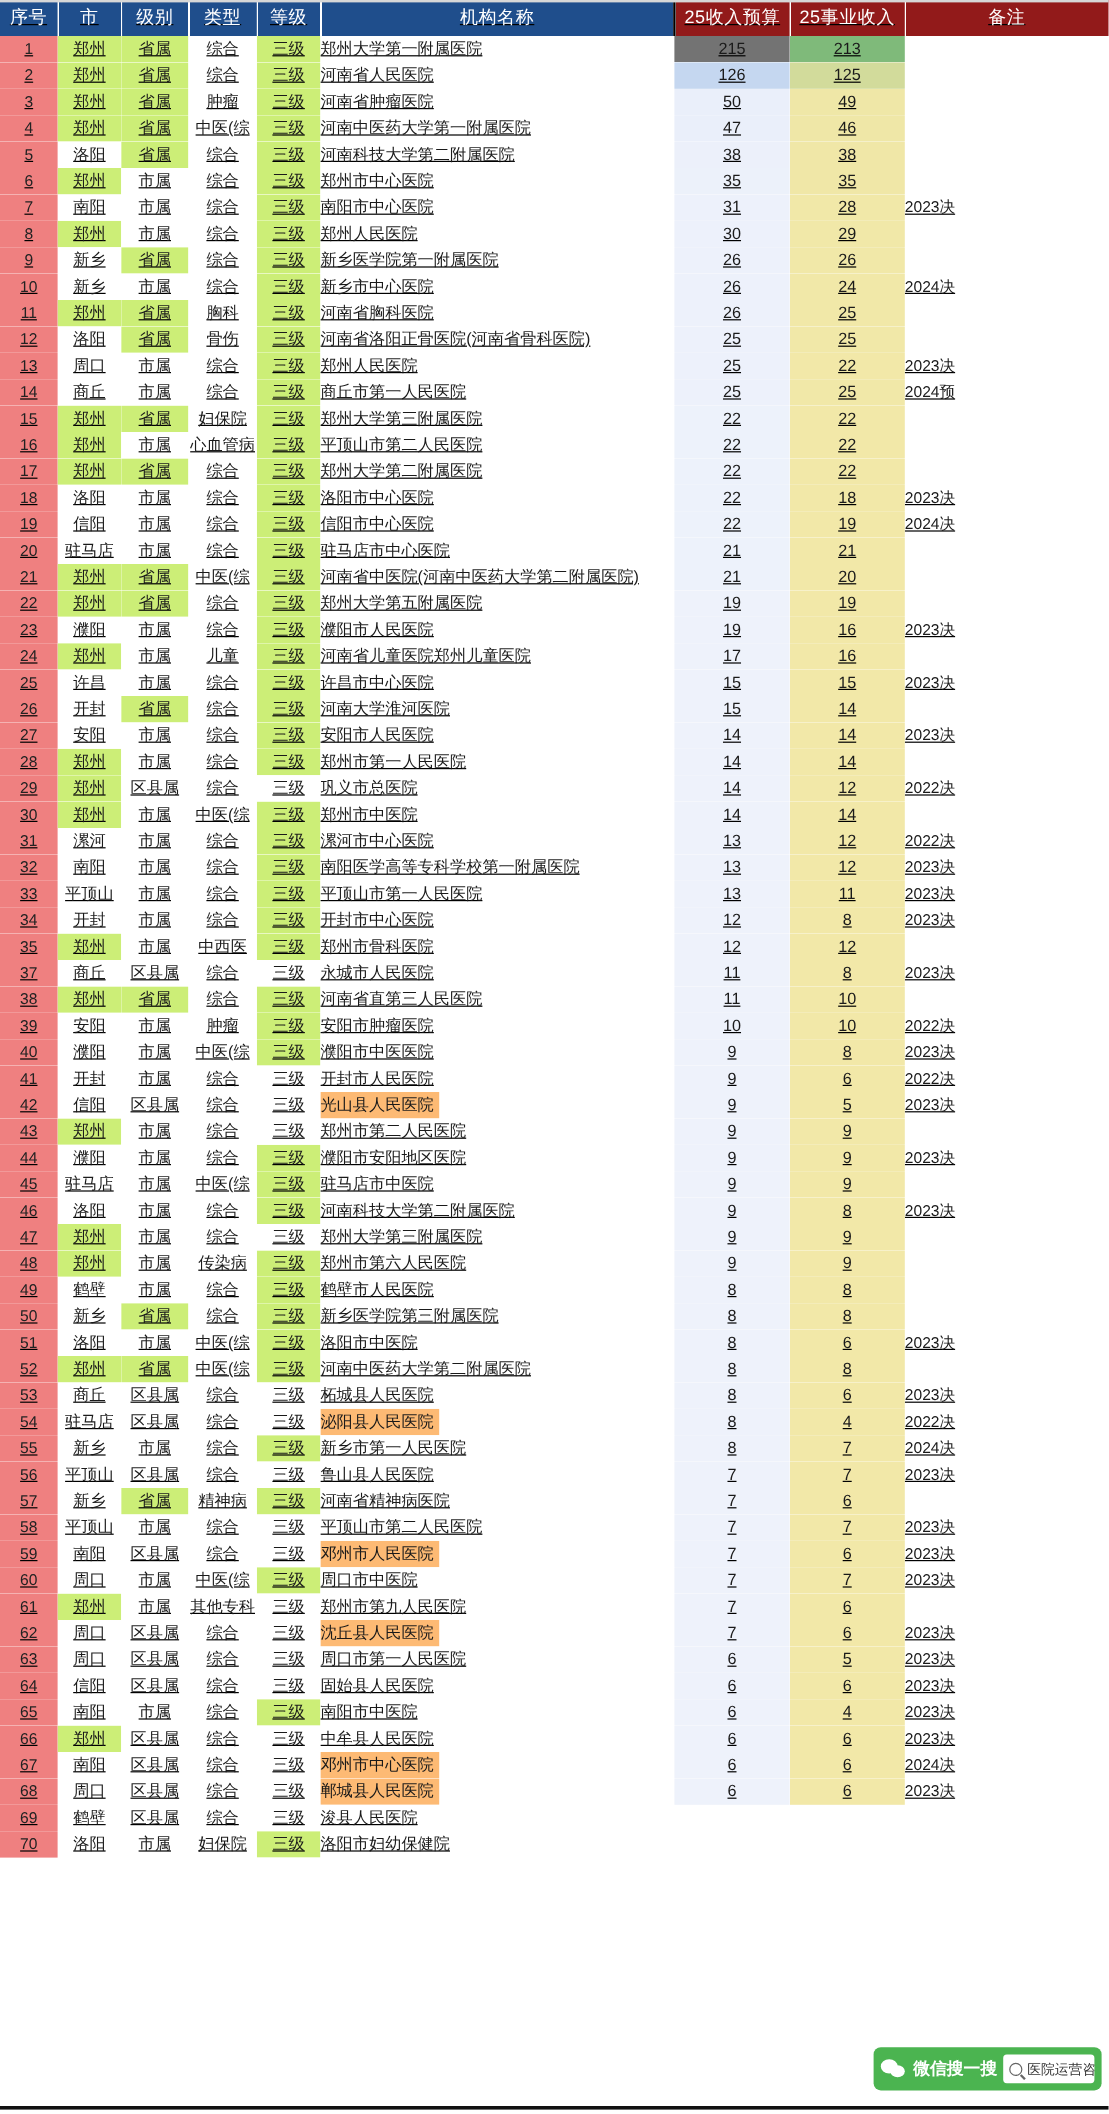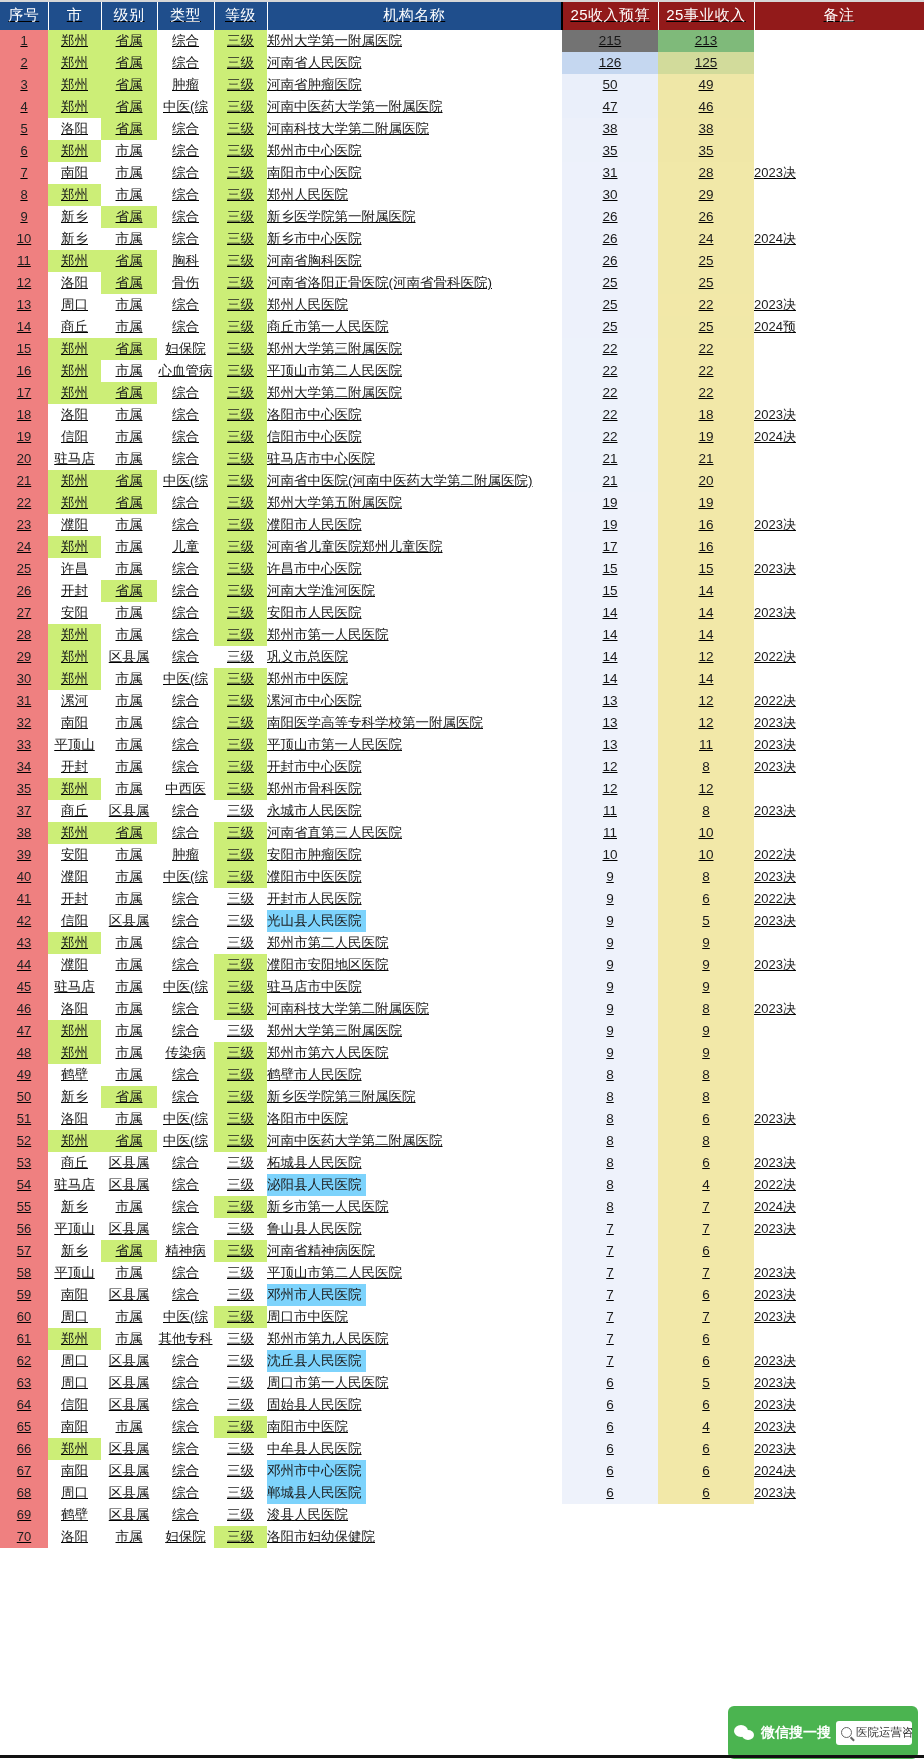--- a/index.html
+++ b/index.html
@@ -75,34 +75,34 @@
 
   
   .hl {
     display: block;
     background: #ccee77;
     height: 22px;
     line-height: 22px;
   }
   .hl-name {
     display: inline-block;
-    background: #7dd3fc;
+    background: #fdba74;
     height: 22px;
     line-height: 22px;
     padding: 0 4px 0 0;
   }
   .pl { display: block; height: 22px; line-height: 22px; }
 
   
   #wechat-badge {
     position: absolute;
     left: 728px;
     top: 1706px;
     width: 190px;
-    height: 53px;
+    height: 36px;
     background: #4bb450;
     border-radius: 6px;
     display: flex;
     align-items: center;
     padding: 0 6px;
     gap: 5px;
   }
   #wechat-badge .wx-ico {
     width: 22px; height: 20px; position: relative; flex: 0 0 auto;
   }

